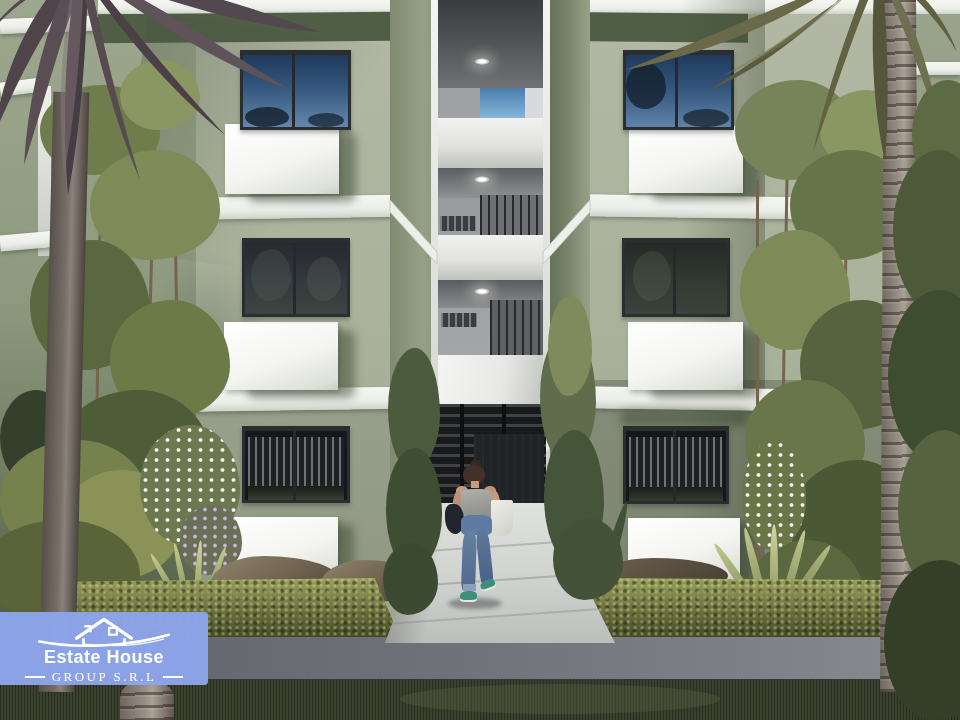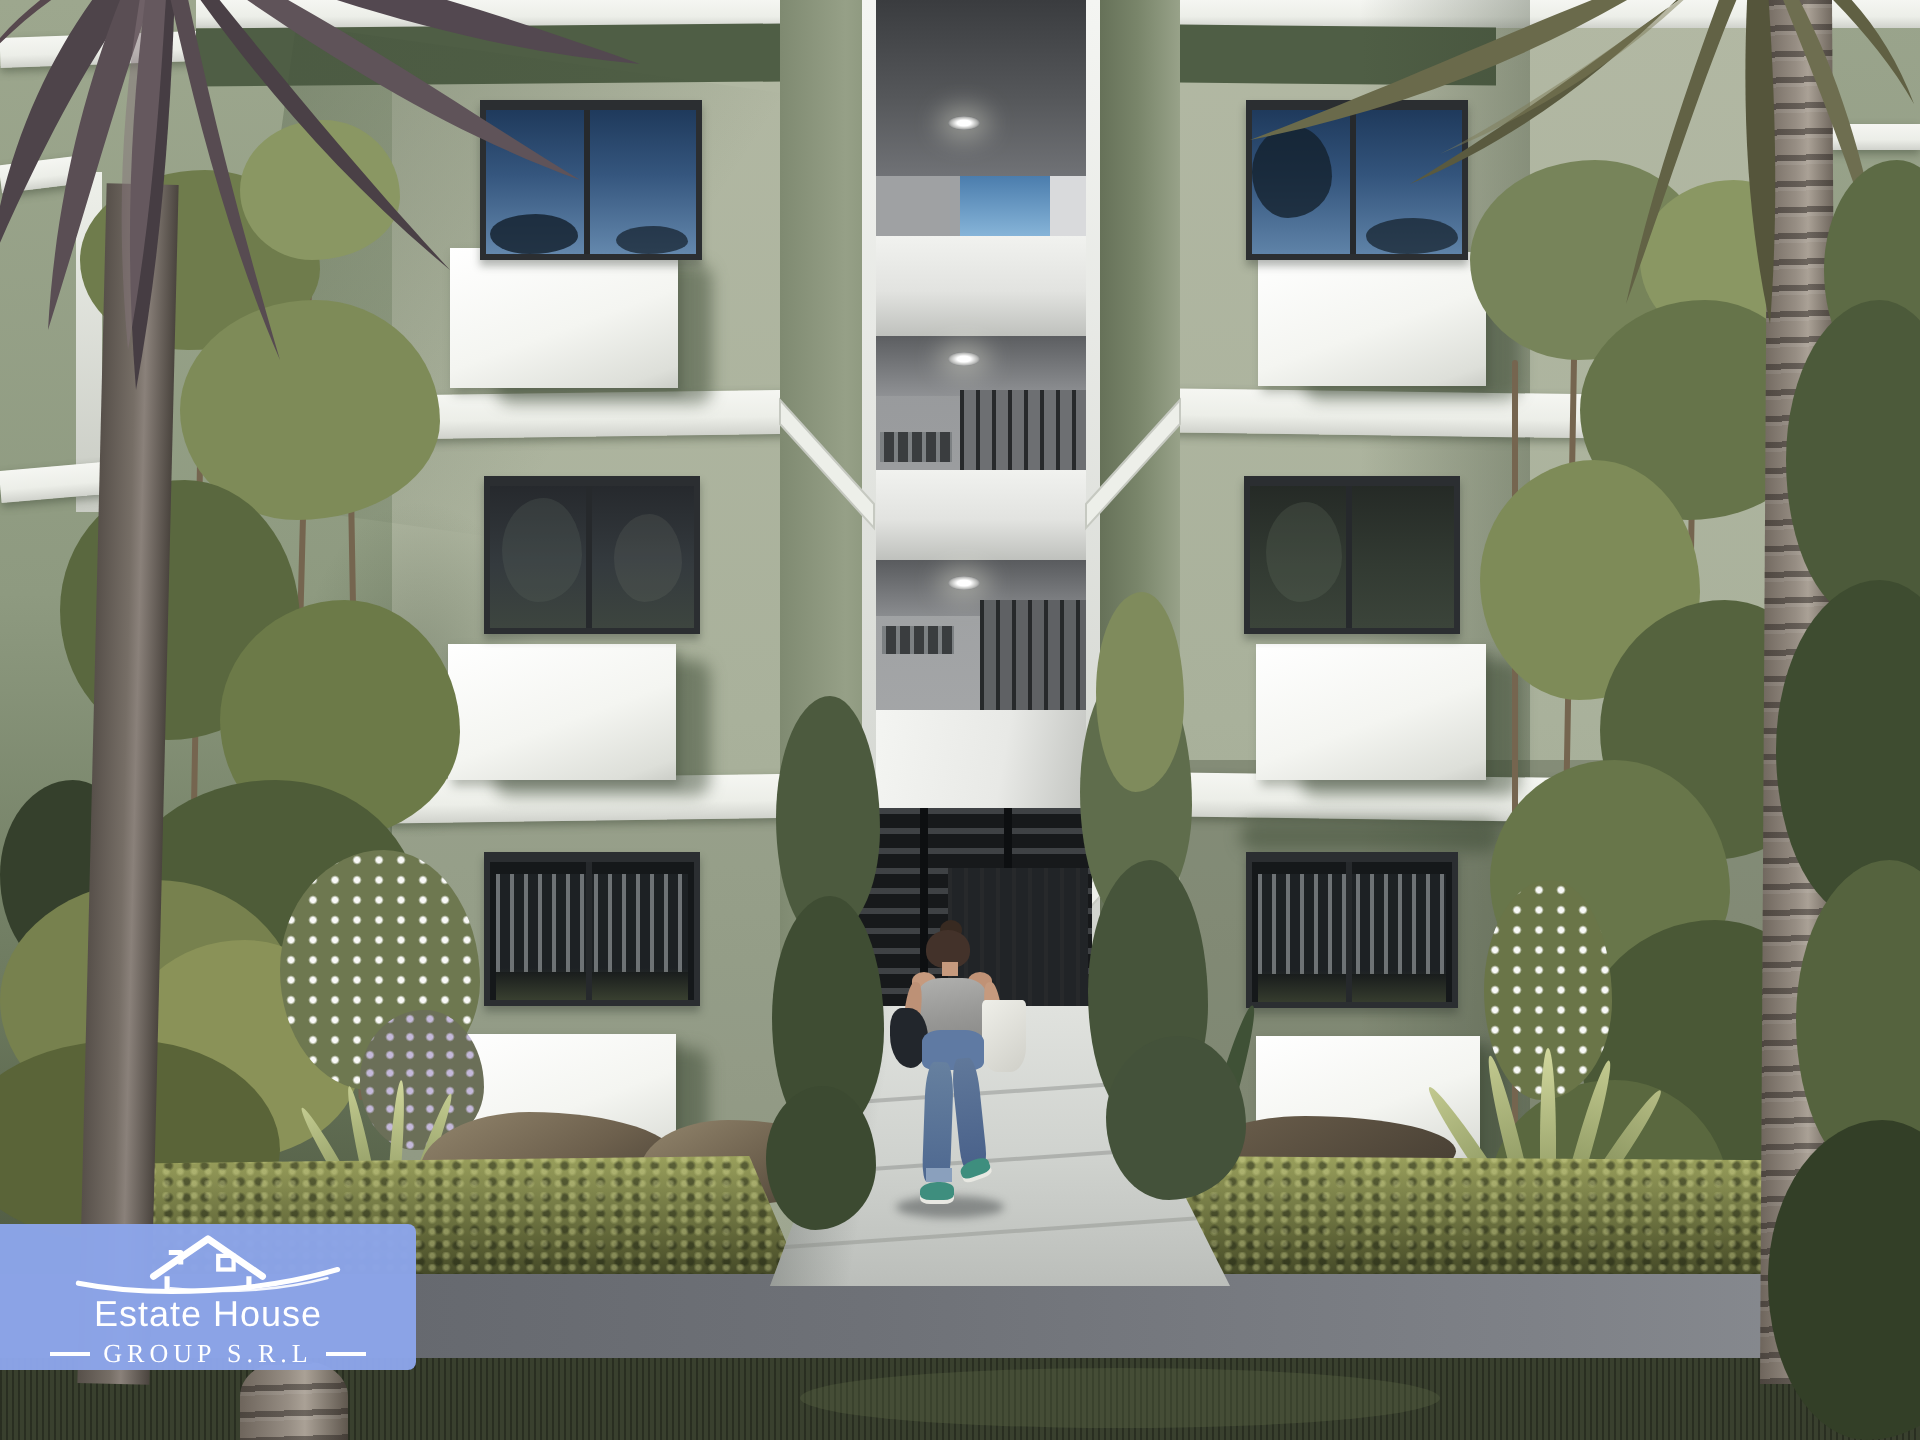--- a/index.html
+++ b/index.html
@@ -26,21 +26,21 @@
   .rock{position:absolute;background:linear-gradient(150deg,#93866d 0%,#6d604d 55%,#453d32 100%);border-radius:42% 58% 50% 50%/62% 52% 48% 38%}
   .hedge{position:absolute;background:linear-gradient(180deg,#9aa05c 0%,#747a45 40%,#565b31 75%,#3c4124 100%);
     background-image:radial-gradient(circle at 30% 30%,rgba(228,232,160,.35) 0 1px,transparent 2.4px),radial-gradient(circle at 70% 60%,rgba(30,35,18,.5) 0 1.4px,transparent 2.8px),linear-gradient(180deg,#9aa05c 0%,#747a45 40%,#565b31 75%,#3c4124 100%);
     background-size:7px 6px,9px 8px,100% 100%}
   .palmtrunk{position:absolute;background:linear-gradient(90deg,#6e655c 0%,#978e84 45%,#aaa196 60%,#5f574e 100%);
     background-image:repeating-linear-gradient(178deg,rgba(34,29,26,.45) 0 3px,rgba(255,255,255,.08) 3px 5px,transparent 5px 13px),linear-gradient(90deg,#6e655c 0%,#978e84 45%,#aaa196 60%,#5f574e 100%)}
   .dots-white{background-image:radial-gradient(circle,rgba(255,255,255,.95) 0 1.3px,transparent 2.4px);background-size:11px 10px}
   .dots-purple{background-image:radial-gradient(circle,rgba(205,192,230,.9) 0 1.3px,transparent 2.4px);background-size:10px 9px}
   #logo{position:absolute;left:0;top:612px;width:208px;height:73px;border-radius:0 4px 4px 0;
     display:flex;flex-direction:column;align-items:center;justify-content:flex-start;padding-top:4px;box-sizing:border-box}
-  #logo .brand{color:#fff;font-weight:normal;font-size:18px;letter-spacing:.5px;line-height:1.05;margin-top:-2px}
+  #logo .brand{color:#fff;font-weight:bold;font-size:18px;letter-spacing:.5px;line-height:1.05;margin-top:-2px}
   #logo .subrow{display:flex;align-items:center;gap:7px;margin-top:2px}
   #logo .dash{width:20px;height:2px;background:#fff}
   #logo .subtitle{color:#fff;font-family:"Liberation Serif",serif;font-size:13px;letter-spacing:2.5px}
   .shade{position:absolute;pointer-events:none}
 </style>
 </head>
 <body>
 
 <div id="stage">
 

